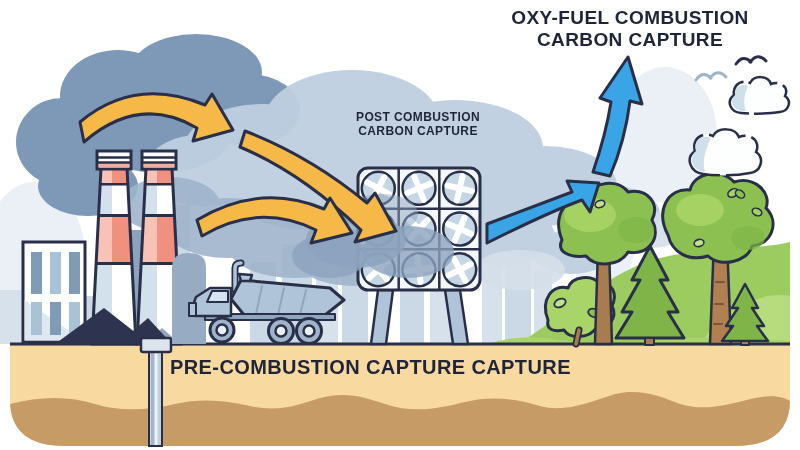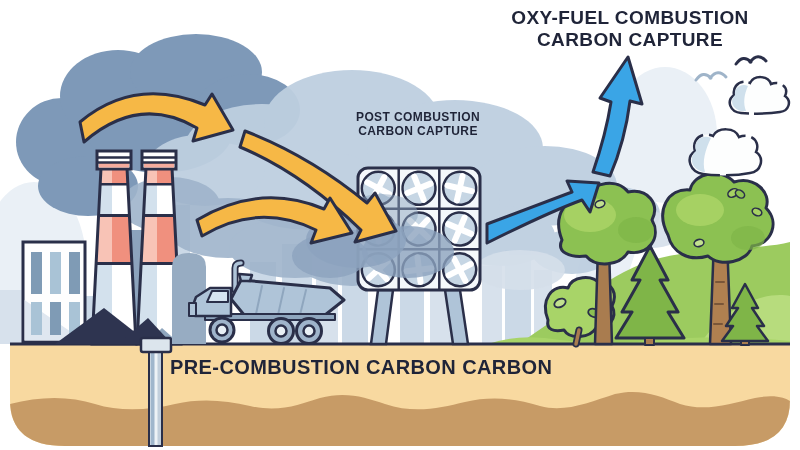--- a/index.html
+++ b/index.html
@@ -329,16 +329,16 @@
 
 <div class="label" id="label-oxy">
   <span class="lbl-line">OXY-FUEL COMBUSTION</span>
   <span class="lbl-line">CARBON CAPTURE</span>
 </div>
 <div class="label" id="label-post">
   <span class="lbl-line">POST COMBUSTION</span>
   <span class="lbl-line">CARBON CAPTURE</span>
 </div>
 <div class="label" id="label-pre">
-  <span class="lbl-line">PRE-COMBUSTION CARBON CARBON</span>
+  <span class="lbl-line">PRE-COMBUSTION CAPTURE CAPTURE</span>
 </div>
 
 </div>
 
 </body></html>

